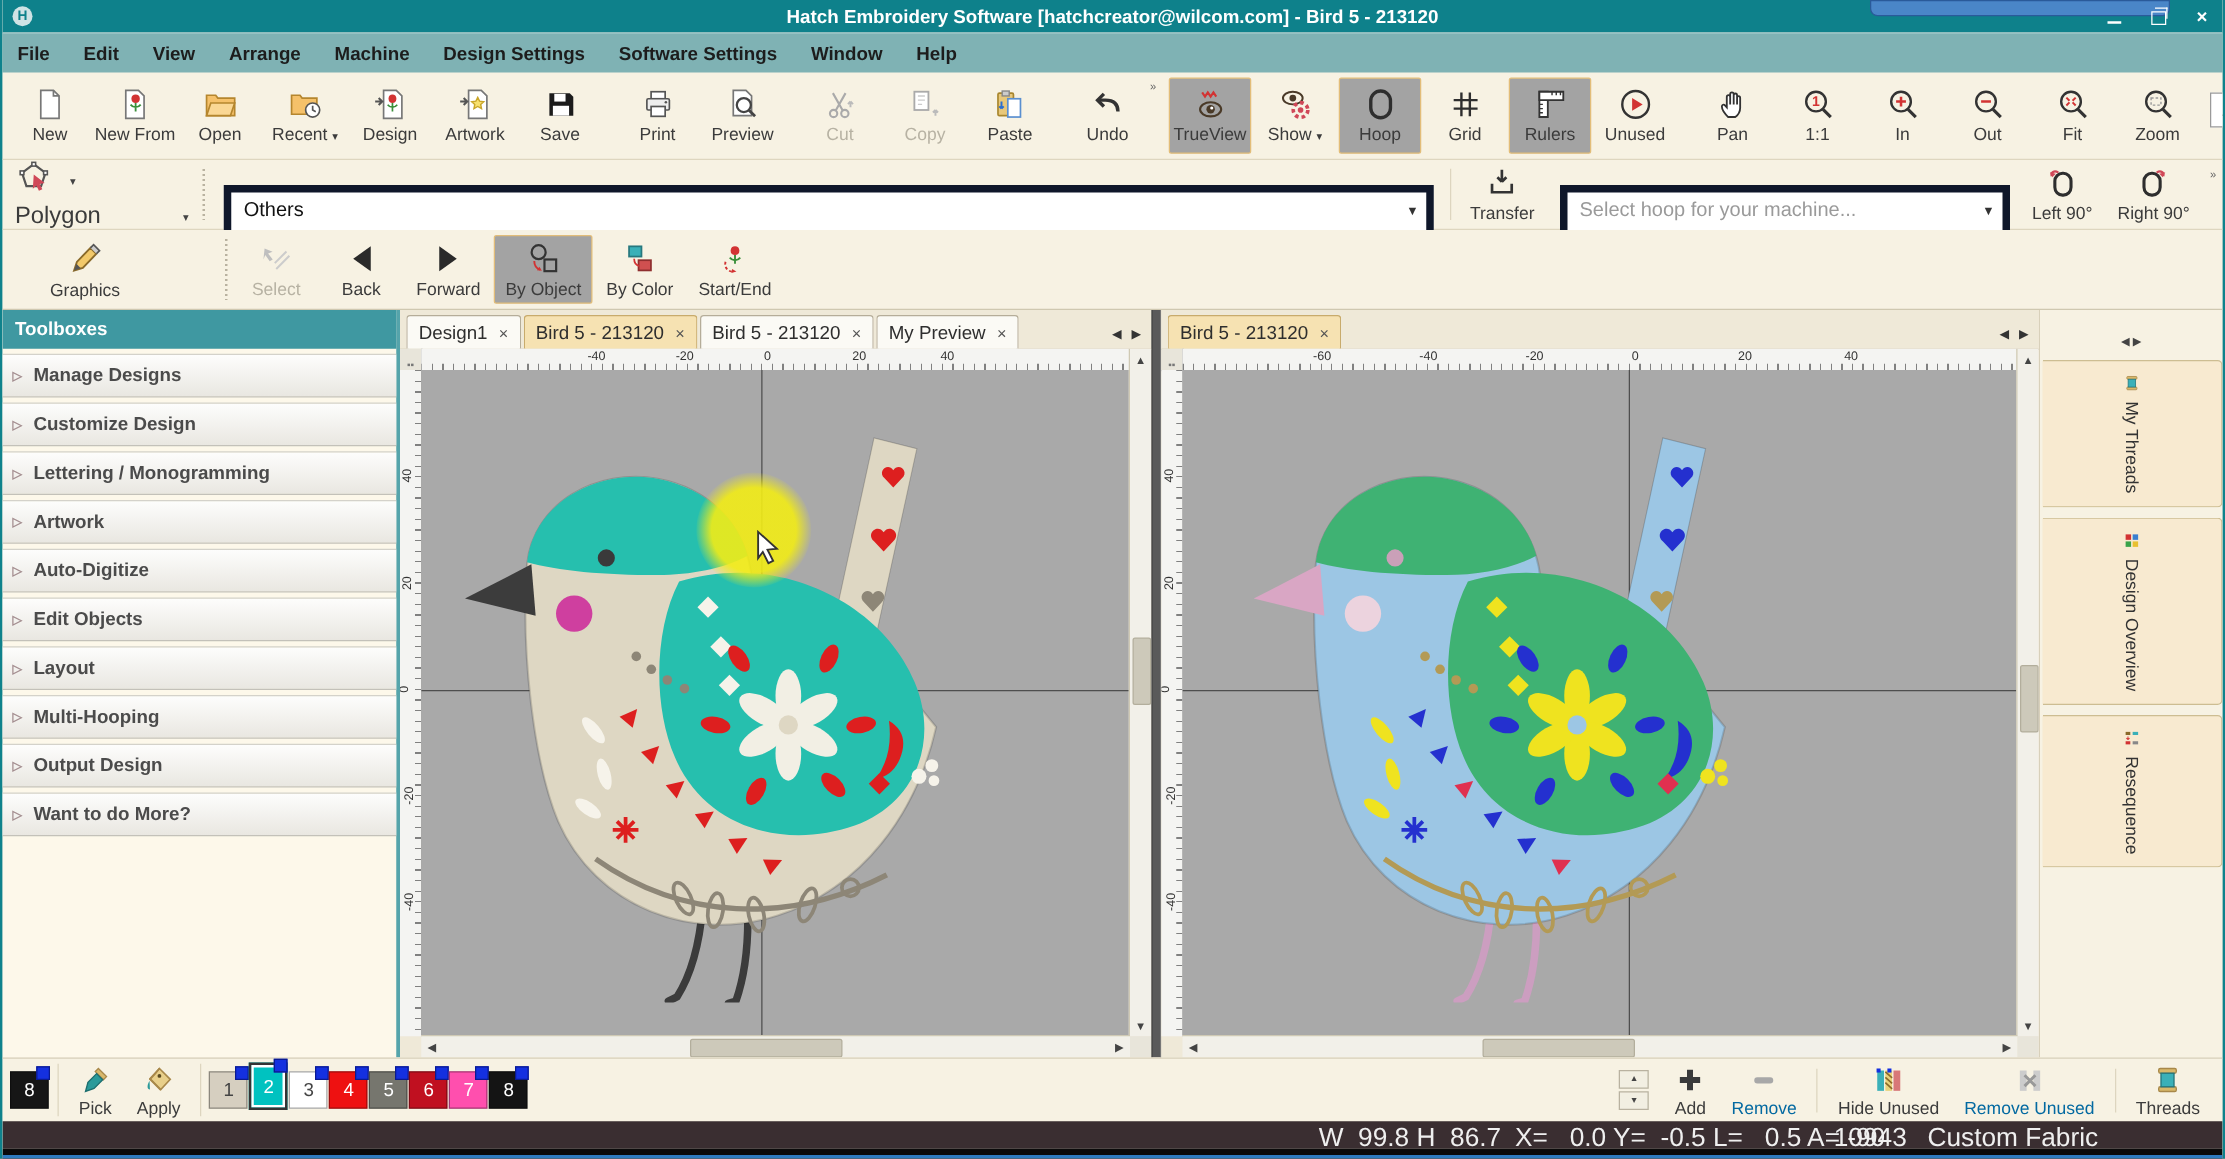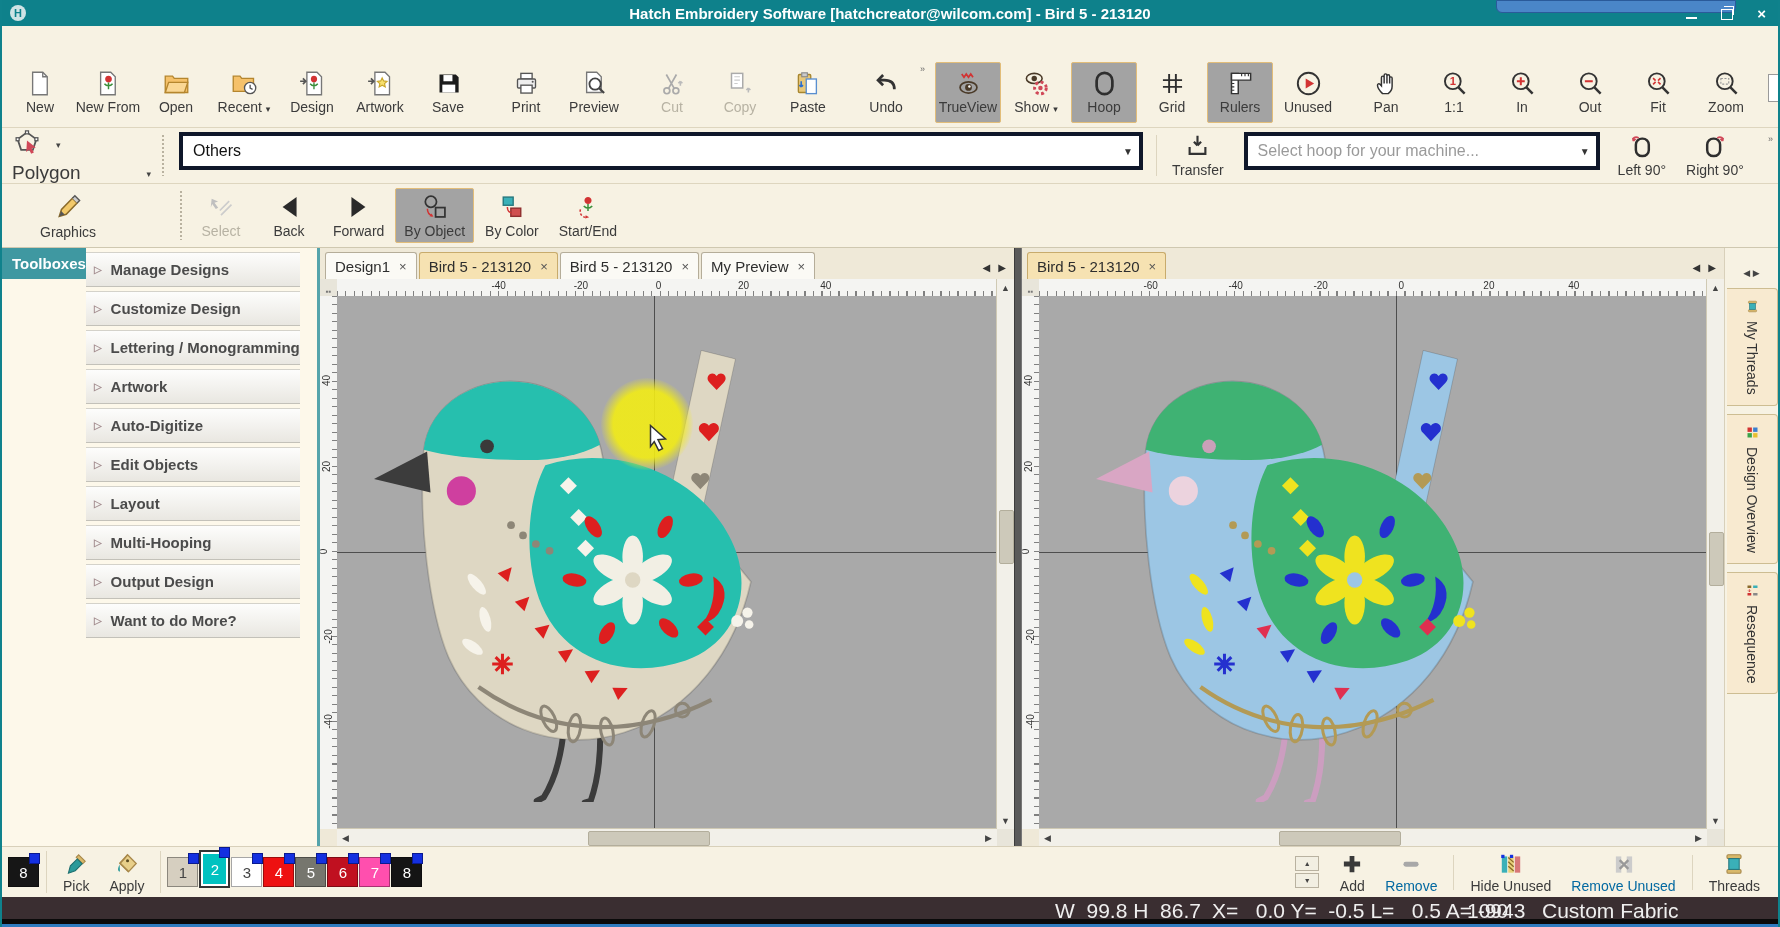--- a/index.html
+++ b/index.html
@@ -38,35 +38,35 @@
   .zoom-box{width:78px;height:26px;background:#fff;border:1px solid #9a9a9a;display:flex;align-items:center;
             justify-content:space-between;padding:0 4px 0 8px;font-size:15px;color:#222}
   .combo-arrow{font-size:10px;color:#333}
   .chev{align-self:flex-start;margin-top:6px;color:#666;font-size:9px;letter-spacing:-1px}
   
   .poly-cell{width:145px;display:flex;flex-direction:column;justify-content:center;padding:3px 0 3px 10px;position:relative}
   .poly-top{display:flex;align-items:center;gap:14px}
   .poly-cell .lbl{font-size:19px;color:#3b3b3b}
   .mini-arrow{font-size:9px;color:#444}
   .corner-arrow{position:absolute;right:6px;bottom:4px;font-size:9px;color:#444}
-  .wide-combo{flex:0 0 auto;display:flex;align-items:center;height:30px;margin:4px 8px 0 10px;background:#fff;
-              border:4px solid #0f172a;justify-content:space-between;padding:0 6px 0 10px;font-size:16px;color:#111}
+  .wide-combo{flex:0 0 auto;display:flex;align-items:center;height:30px;margin:20px 8px 0 10px;background:#fff;
+              border:6px solid #0f172a;justify-content:space-between;padding:0 6px 0 10px;font-size:16px;color:#111}
   .hoop-combo{color:#9a9a9a}
   
   .tool-cell{width:145px;display:flex;align-items:center;justify-content:flex-start;padding-left:28px}
   
   #content{position:absolute;top:248px;left:0;right:0;bottom:81px;display:flex}
-  .sidebar{width:318px;background:#fdf8ea;border-right:3px solid #55a4ab;display:flex;box-sizing:border-box}
+  .sidebar{width:318px;background:#fdf8ea;border-right:3px solid #55a4ab;display:flex;flex-direction:column;box-sizing:border-box}
   .sb-header{height:31px;background:#3f98a1;color:#fff;font-weight:bold;font-size:15px;display:flex;align-items:center;padding-left:10px;flex:0 0 auto}
   .sb-item{height:33px;margin-top:4px;background:linear-gradient(#fdfdfc,#e9e7e1);border-top:1px solid #d4d2ca;
            border-bottom:1px solid #c3c1b9;display:flex;align-items:center;gap:9px;padding-left:8px;
            font-weight:bold;font-size:15px;color:#4b4b4b;flex:0 0 auto}
   .sb-arrow{color:#a48e90;font-size:10px}
   .pane{position:relative;background:#efe9d8;overflow:hidden}
-  #left-pane{width:694px}
+  #left-pane{width:601px}
   #right-pane{width:702px}
   .pane-divider{width:6px;background:#5a5a5a;border-left:1px solid #3c3c3c;border-right:1px solid #777}
   .tabbar{position:absolute;top:0;left:0;right:0;height:31px;background:#efe9d8;border-bottom:1px solid #c2b998;
           display:flex;align-items:flex-end;padding-left:5px;gap:2px}
   .tab{height:26px;display:flex;align-items:center;gap:9px;padding:0 9px;background:#fbfaf5;border:1px solid #b5ad99;
        border-bottom:none;border-radius:3px 3px 0 0;font-size:15px;color:#2e2e2e;white-space:nowrap}
   .tab.active{background:#f6e2b2;border-color:#c8ab6c}
   .tab-close{font-size:13px;color:#555}
   .tab-nav{margin-left:auto;display:flex;gap:8px;padding:0 8px 6px 0;color:#333;font-size:10px}
   .ruler-top{position:absolute;top:31px;left:17px;right:17px;height:17px;background:#f4f4f2;border-bottom:1px solid #8f8f8f;overflow:hidden}
@@ -121,20 +121,31 @@
     <div class="app-badge">H</div>
     <div>Hatch Embroidery Software [hatchcreator@wilcom.com] - Bird 5 - 213120</div>
     <div class="rec-bar"></div>
     <div class="win-controls">
       <div class="wc wc-min"></div>
       <div class="wc wc-rest"></div>
       <div class="wc">×</div>
     </div>
   </div>
 
+  <div class="menubar" id="menubar">
+      <div class="menu-item">File</div>
+      <div class="menu-item">Edit</div>
+      <div class="menu-item">View</div>
+      <div class="menu-item">Arrange</div>
+      <div class="menu-item">Machine</div>
+      <div class="menu-item">Design Settings</div>
+      <div class="menu-item">Software Settings</div>
+      <div class="menu-item">Window</div>
+      <div class="menu-item">Help</div>
+    </div>
 
   <div class="tbrow" id="tb1">
       <div class="tbtn">
         <svg class="ic" width="27" height="27" viewBox="0 0 24 24">
           <path d="M5 2h9l4 4v16H5z" fill="#fff" stroke="#777" stroke-width="1.2"></path>
           <path d="M14 2v4h4" fill="none" stroke="#777" stroke-width="1.2"></path>
         </svg>
         <span>New</span>
       </div>
       <div class="tbtn">

